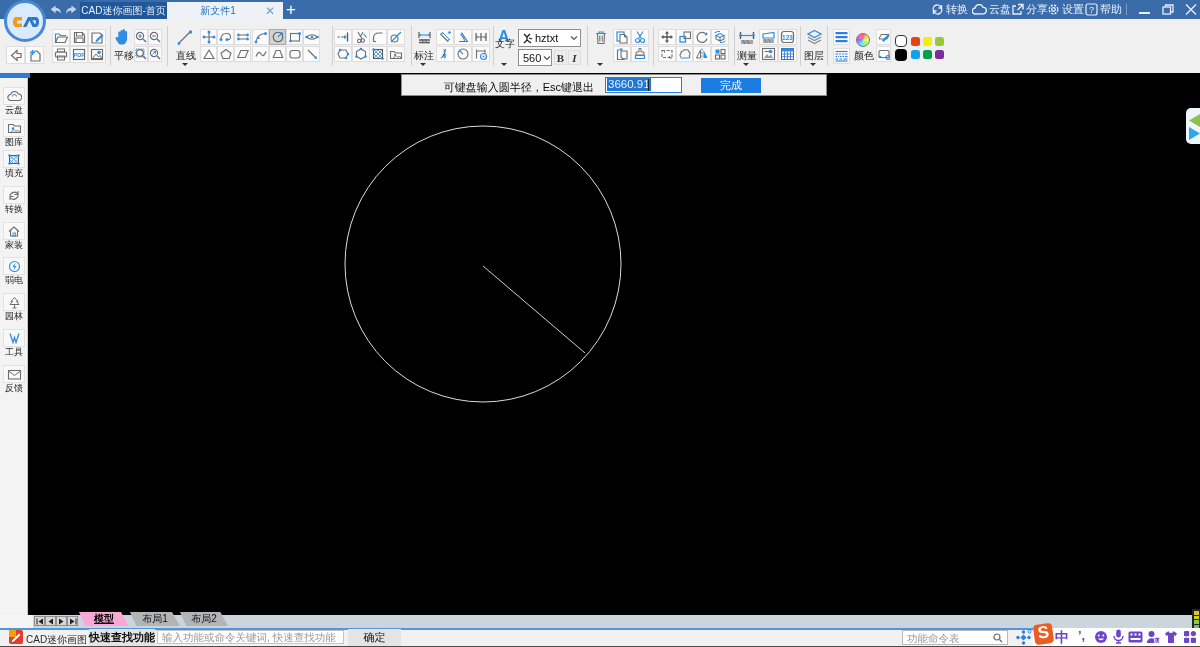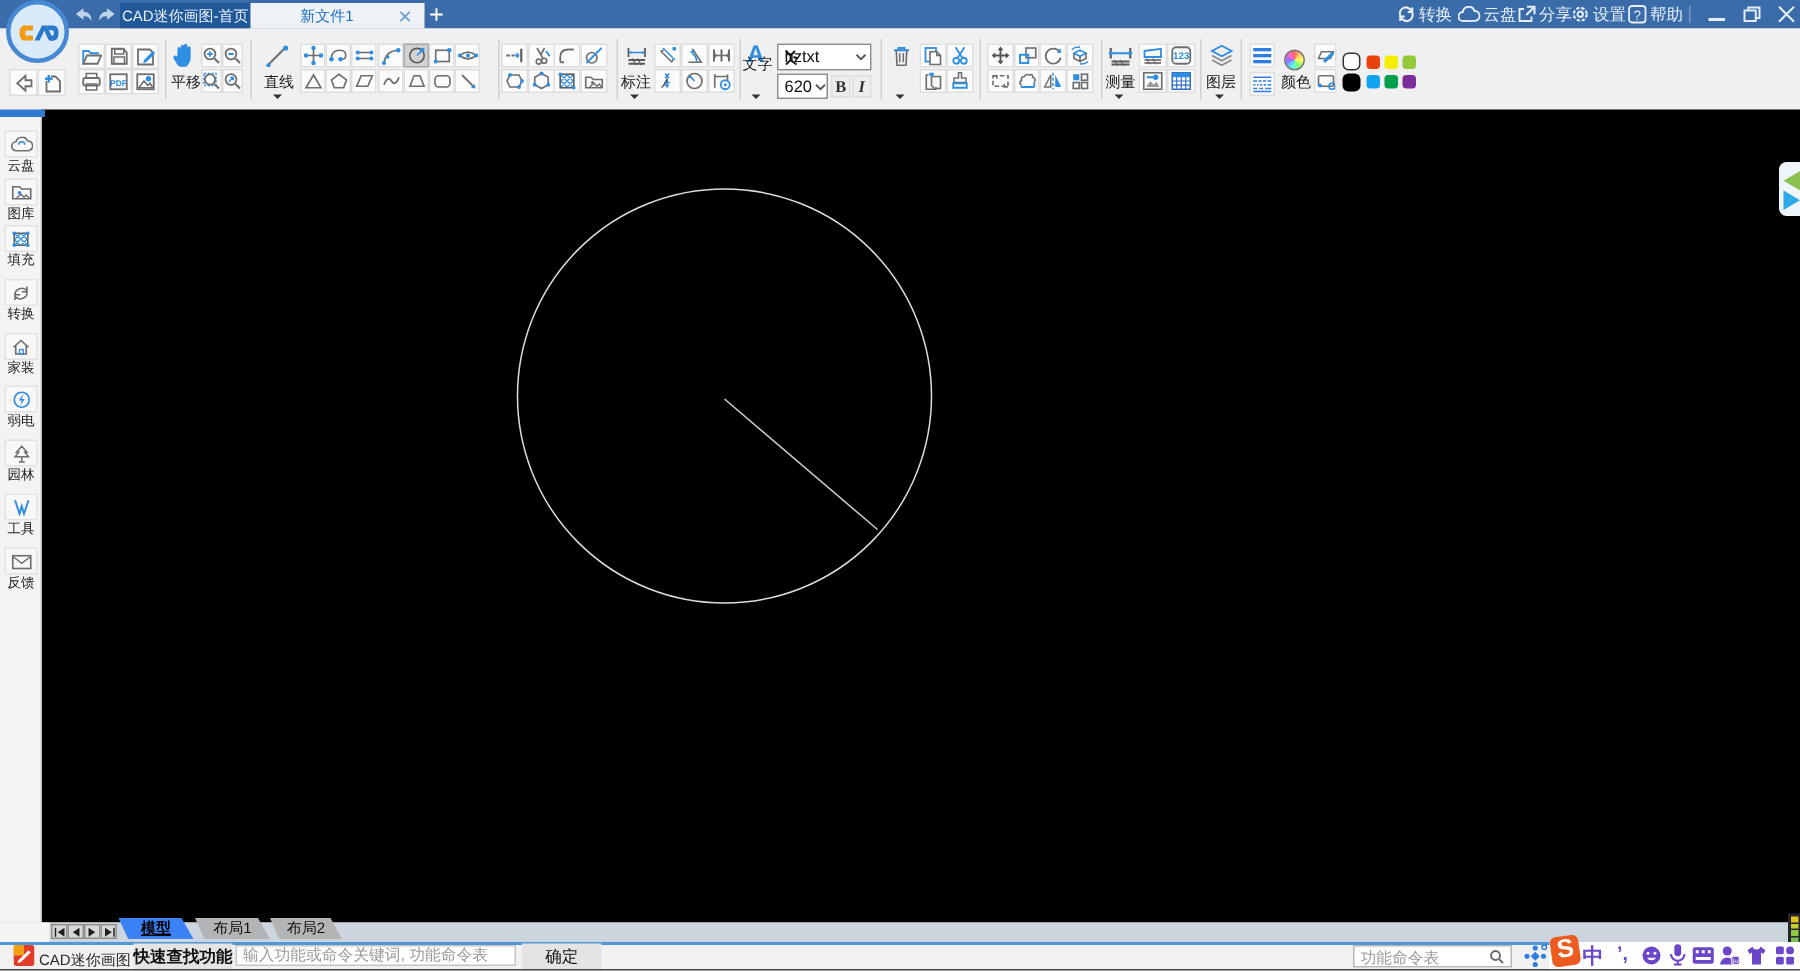--- a/index.html
+++ b/index.html
@@ -414,27 +414,27 @@
       </div>
 <div class="sep" style="left:493px"></div>
 
 <div class="abs" style="left:498px;top:9px;font-size:16px;font-weight:bold;color:#2f8de2">A</div>
 <div class="lbl" style="left:492px;top:20px;width:26px">文字</div>
 <div class="dn" style="left:501px;top:44px"></div>
 <div class="abs" style="left:518px;top:10px;width:63px;height:18px;background:#fff;border:1px solid #8f8f8f;box-sizing:border-box">
  <svg class="abs" style="left:3px;top:3px" width="11" height="11" viewBox="0 0 11 11">
           <path d="M2 1 L5 4 L8 1 M5 4 V7 M2 10 L5 7 L9 10 M7 5 L10 6" stroke="#1a1a1a" stroke-width="1.3" fill="none"></path>
         </svg>
- <span class="abs" style="left:4px;top:2px;font-size:11px;color:#111">hztxt</span>
+ <span class="abs" style="left:16px;top:2px;font-size:11px;color:#111">hztxt</span>
  <svg class="abs" style="left:51px;top:6px" width="8" height="5" viewBox="0 0 8 5">
           <path d="M1 0.5 L4 3.5 L7 0.5" fill="none" stroke="#555" stroke-width="1.2"></path>
         </svg>
 </div>
 <div class="abs" style="left:518px;top:30px;width:34px;height:17px;background:#fff;border:1px solid #8f8f8f;box-sizing:border-box">
- <span class="abs" style="left:4px;top:2px;font-size:11px;color:#111">620</span>
+ <span class="abs" style="left:4px;top:2px;font-size:11px;color:#111">560</span>
  <svg class="abs" style="left:24px;top:6px" width="8" height="5" viewBox="0 0 8 5">
           <path d="M1 0.5 L4 3.5 L7 0.5" fill="none" stroke="#555" stroke-width="1.2"></path>
         </svg>
 </div>
 <div class="cell" style="left:554px;top:31px;width:13px;height:15px;background:#ededed">
         <span style="font-family:'Liberation Serif',serif;font-weight:bold;font-size:11px;color:#333">B</span>
       </div>
 <div class="cell" style="left:568px;top:31px;width:13px;height:15px;background:#ededed">
         <span style="font-family:'Liberation Serif',serif;font-style:italic;font-weight:bold;font-size:11px;color:#333">I</span>
       </div>
@@ -720,20 +720,28 @@
           <svg width="15" height="11" viewBox="0 0 15 11">
             <rect x="1.5" y="1.5" width="12" height="8.5" fill="none" stroke="#6e6e6e" stroke-width="1.1"></rect>
             <path d="M1.5 2 L7.5 6.5 L13.5 2" fill="none" stroke="#6e6e6e" stroke-width="1"></path>
           </svg>
         </div>
         <div class="sblbl">反馈</div>
       </div>
 </div>
 <div class="abs" style="left:0;top:73px;width:30px;height:5px;background:#2e7bd0"></div>
 
+<div id="cmdbar">
+ <div class="abs" style="left:40px;top:4.5px;width:152px;text-align:right;font-size:11px;color:#0a0a0a;white-space:nowrap">可键盘输入圆半径，Esc键退出</div>
+ <div class="abs" style="left:203px;top:2px;width:75px;height:14px;background:#fff;border:1.5px solid #2a7cd4">
+   <span style="position:absolute;left:1px;top:0px;background:#2176d2;color:#e4f2ff;font-size:11.5px;padding:0 1px 1px 1px">3660.91</span>
+   <span style="position:absolute;left:42px;top:1px;width:1px;height:12px;background:#222"></span>
+ </div>
+ <div class="abs" style="left:299px;top:3px;width:60px;height:15px;background:#1b7ce2;color:#fff;font-size:11px;display:flex;align-items:center;justify-content:center">完成</div>
+</div>
 
 <div id="strip"></div>
 <div class="abs" style="left:0;top:615px;width:33px;height:13px;background:#f5f5f5"></div>
 <div id="statusbar"></div>
 <div class="abs" style="left:1192px;top:609px;width:8px;height:19px;background:#23262e"></div>
 <div class="abs" style="left:1194px;top:611px;width:5px;height:3.5px;background:#e0c41e"></div>
 <div class="abs" style="left:1194px;top:615.5px;width:5px;height:3.5px;background:#c8cf30"></div>
 <div class="abs" style="left:1194px;top:620px;width:5px;height:3.5px;background:#93c93e"></div>
 <div class="abs" style="left:1194px;top:624.5px;width:5px;height:3.5px;background:#77c04a"></div>
 
@@ -753,38 +761,38 @@
         <path d="M1 0.5 L5.5 3.5 L1 6.5 Z" fill="#222"></path>
       </svg>
     </div>
 <div class="navbtn" style="left:67px">
       <svg width="8" height="7" viewBox="0 0 8 7">
         <path d="M7 0.5 V6.5" stroke="#222"></path>
         <path d="M1 0.5 L5.5 3.5 L1 6.5 Z" fill="#222"></path>
       </svg>
     </div>
 
-<div class="abs" style="left:79px;top:612px;width:50px;height:14px;background:#3b82f6;filter:drop-shadow(-1px 0 0 #777) drop-shadow(1px 0 0 #777);clip-path:polygon(0 0,84% 0,100% 100%,13% 100%);display:flex;align-items:center;justify-content:center">
+<div class="abs" style="left:79px;top:612px;width:50px;height:14px;background:#f9a8d4;filter:drop-shadow(-1px 0 0 #777) drop-shadow(1px 0 0 #777);clip-path:polygon(0 0,84% 0,100% 100%,13% 100%);display:flex;align-items:center;justify-content:center">
       <span style="font-size:10px;font-weight:bold;color:#000;text-decoration:underline">模型</span>
     </div>
 <div class="abs" style="left:130px;top:612px;width:50px;height:14px;background:#b2b4b5;filter:drop-shadow(-1px 0 0 #666) drop-shadow(1px 0 0 #666);clip-path:polygon(0 0,84% 0,100% 100%,13% 100%);display:flex;align-items:center;justify-content:center">
       <span style="font-size:10px;color:#111">布局1</span>
     </div>
 <div class="abs" style="left:180px;top:612px;width:48px;height:14px;background:#b2b4b5;filter:drop-shadow(-1px 0 0 #666) drop-shadow(1px 0 0 #666);clip-path:polygon(0 0,84% 0,100% 100%,13% 100%);display:flex;align-items:center;justify-content:center">
       <span style="font-size:10px;color:#111">布局2</span>
     </div>
 
 <svg class="abs" style="left:9px;top:630px" width="14" height="14" viewBox="0 0 14 14">
       <rect x="0" y="0" width="14" height="14" rx="2" fill="#e23c2b"></rect>
       <path d="M0 0 h7 v7 h-7 z" fill="#f6a80e" opacity="0.9"></path>
       <path d="M3 10.5 L10 3.5 L11.5 5 L4.8 11.5 L2.8 12 Z" fill="#fff"></path>
     </svg>
 <div class="abs" style="left:26px;top:633px;font-size:10px;color:#2a2a2a">CAD迷你画图</div>
 <div class="abs" style="left:89px;top:629px;width:66px;height:17px;background:#e4e4e4;display:flex;align-items:center;justify-content:center;font-size:11px;font-weight:bold;color:#111">快速查找功能</div>
-<div class="abs" style="left:157px;top:630px;width:187px;height:14px;background:#fff;border:1px solid #c4c4c4;box-sizing:border-box;font-size:10.5px;color:#9a9a9a;line-height:13px;padding-left:4px;overflow:hidden;white-space:nowrap">输入功能或命令关键词, 功能命令表</div>
+<div class="abs" style="left:157px;top:630px;width:187px;height:14px;background:#fff;border:1px solid #c4c4c4;box-sizing:border-box;font-size:10.5px;color:#9a9a9a;line-height:13px;padding-left:4px;overflow:hidden;white-space:nowrap">输入功能或命令关键词, 快速查找功能</div>
 <div class="abs" style="left:348px;top:629px;width:53px;height:17px;background:#e4e4e4;display:flex;align-items:center;justify-content:center;font-size:11px;color:#111">确定</div>
 
 <div class="abs" style="left:902px;top:630px;width:106px;height:15px;background:#fff;border:1px solid #b8b8b8;box-sizing:border-box">
  <span style="position:absolute;left:4px;top:1px;font-size:10.5px;color:#999">功能命令表</span>
  <svg style="position:absolute;right:4px;top:2px" width="10" height="10" viewBox="0 0 10 10">
         <circle cx="4" cy="4" r="3" fill="none" stroke="#666" stroke-width="1.2"></circle>
         <path d="M6.5 6.5 L9 9" stroke="#666" stroke-width="1.2"></path>
       </svg>
 </div>
 <div class="abs" style="left:1033px;top:628px;width:167px;height:18px;background:#fff"></div>

